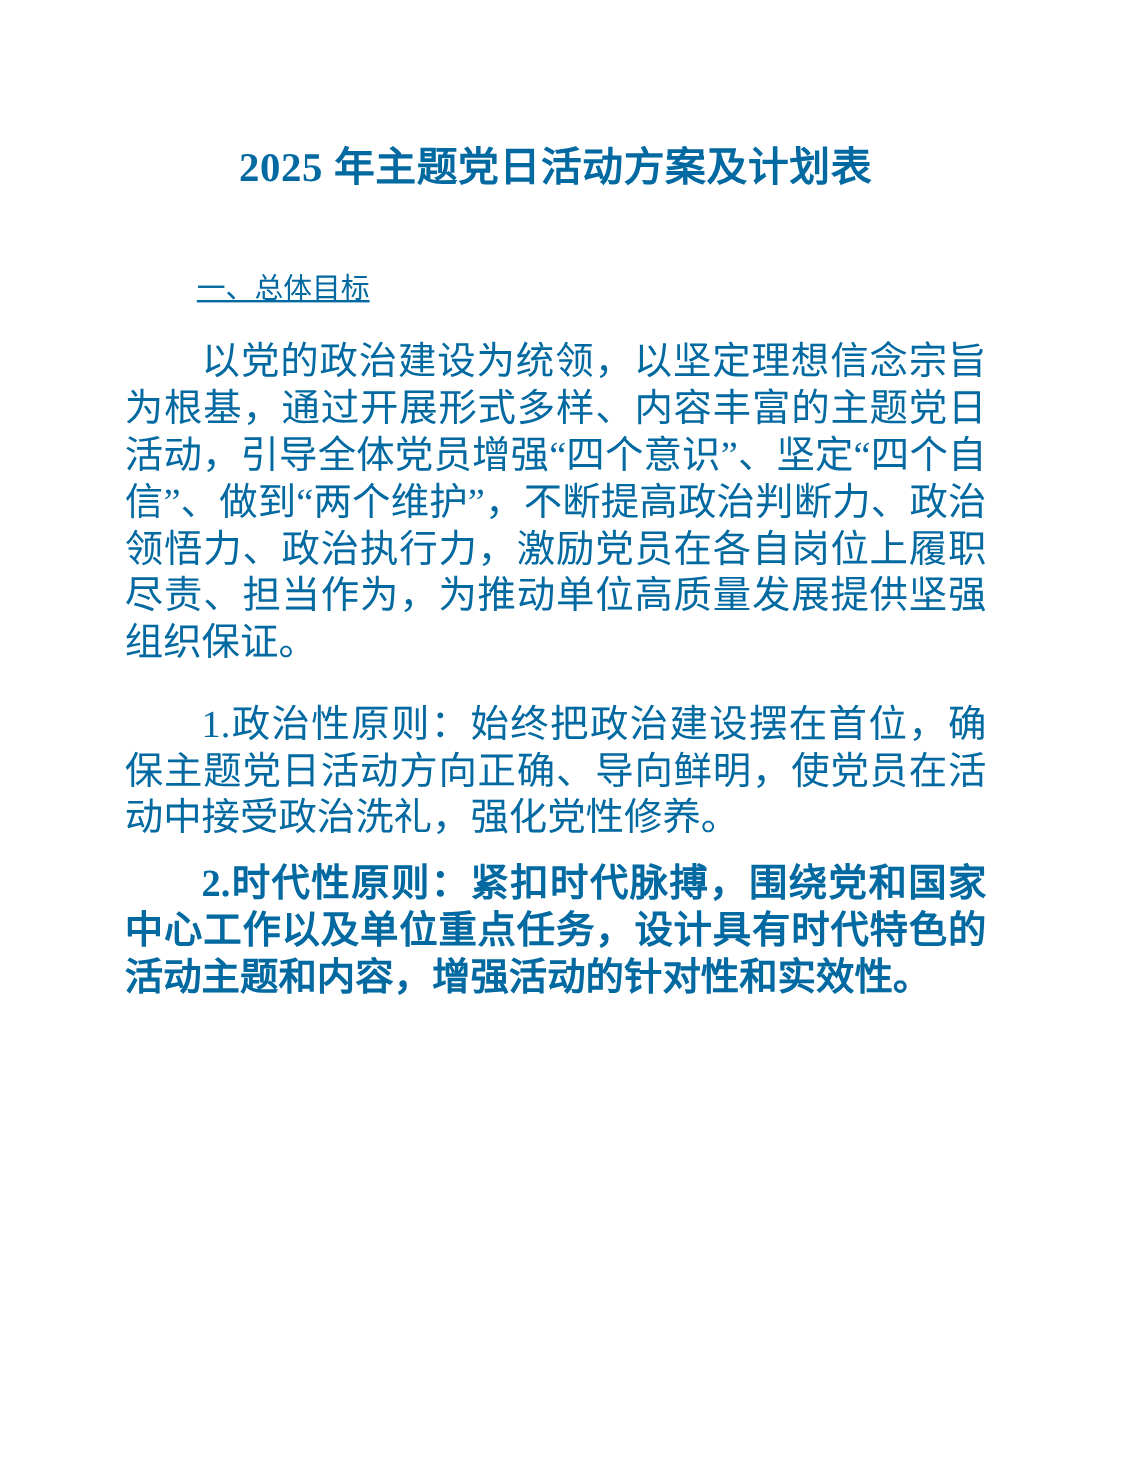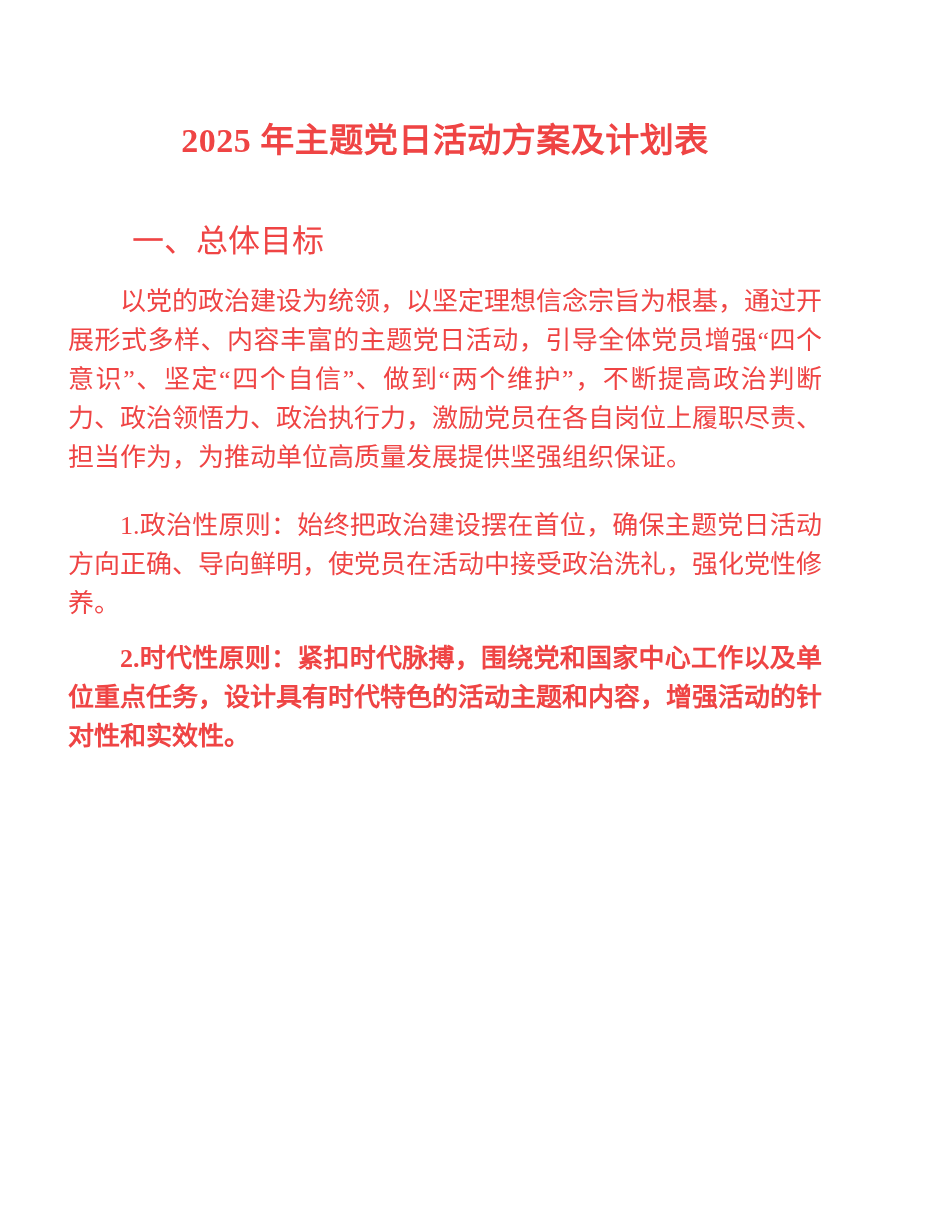--- a/index.html
+++ b/index.html
@@ -5,48 +5,49 @@
   html, body {
     margin: 0;
     padding: 0;
     background: #ffffff;
   }
   .page {
     position: relative;
     width: 950px;
     height: 1230px;
     box-sizing: border-box;
-    padding: 117px 128px 0 68px;
+    padding: 117px 128px 0 104px;
     background: #ffffff;
-    color: #ef4444;
+    color: #0369a1;
     font-family: "Liberation Serif", "DejaVu Serif", serif;
     overflow: hidden;
   }
   .doc-title {
     margin: 0;
     text-align: center;
     font-size: 34px;
     font-weight: bold;
     line-height: 48px;
     letter-spacing: 0.5px;
     white-space: nowrap;
   }
   .heading {
-    margin: 0;
-    font-size: 32px;
+    margin: 12px;
+    font-size: 24px;
     font-weight: normal;
     line-height: 39px;
     text-indent: 2em;
     white-space: nowrap;
+    text-decoration: underline;
   }
   .h-one { margin-top: 57px; }
   .h-two { margin-top: 31px; }
   .para {
     margin: 0;
-    font-size: 26px;
+    font-size: 32px;
     line-height: 39px;
     text-indent: 2em;
     text-align: justify;
   }
   .p-goal { margin-top: 21px; }
   .p-num1 { margin-top: 29px; }
   .p-num2 { margin-top: 16px; font-weight: bold; }
   .p-num3 { margin-top: 0; }
 </style>
 </head>

